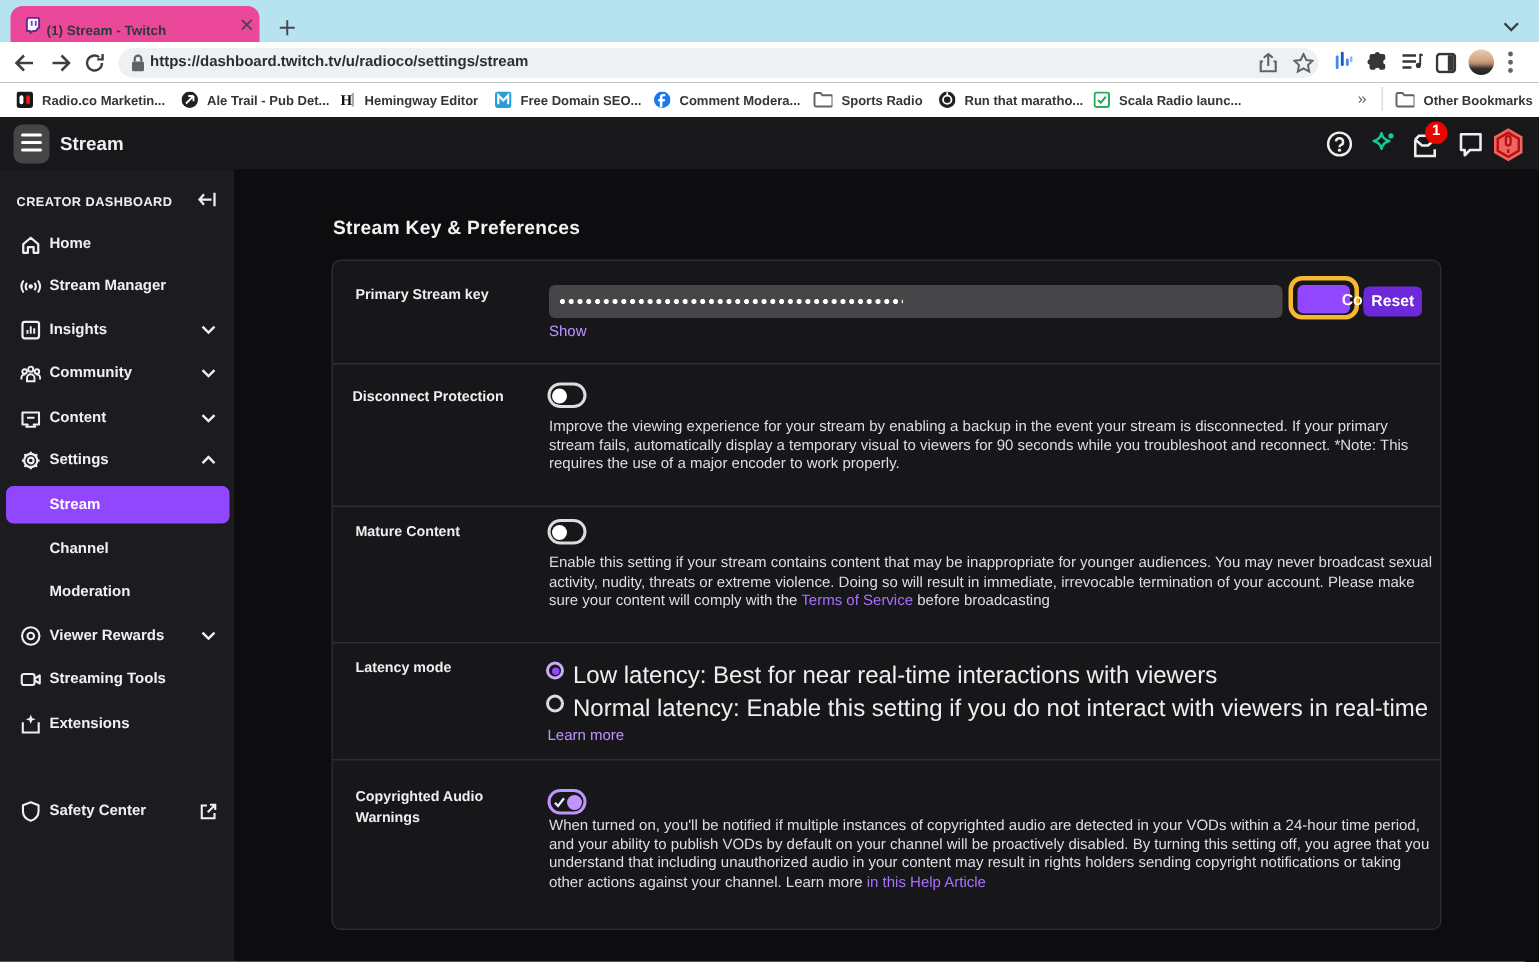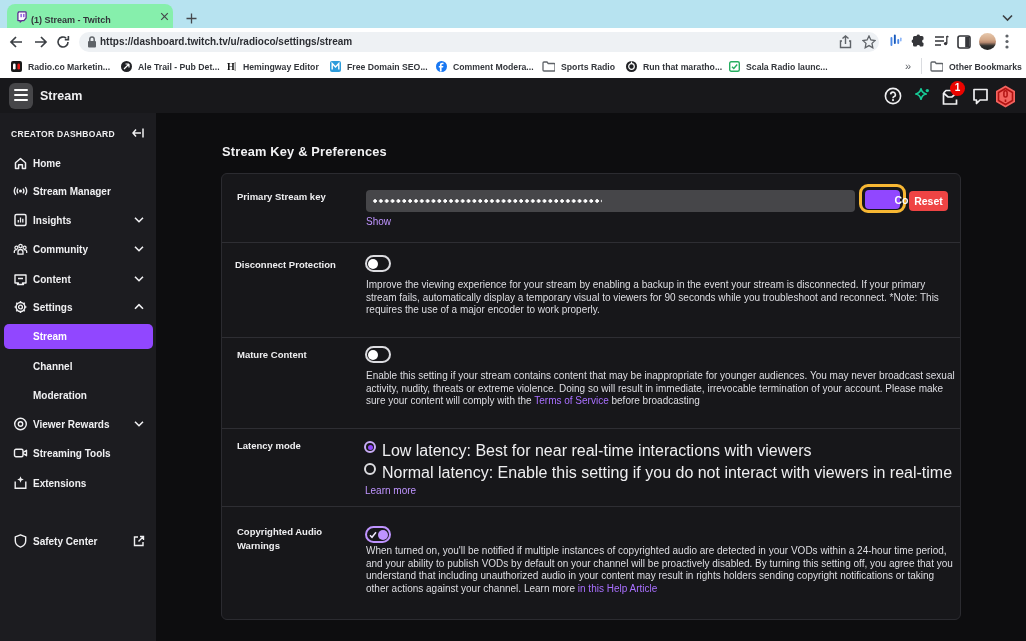--- a/index.html
+++ b/index.html
@@ -1,20 +1,20 @@
 <!DOCTYPE html>
 <html><head>
 <meta charset="utf-8">
 <style>
   * { margin:0; padding:0; box-sizing:border-box; }
   html,body { width:1026px; height:641px; overflow:hidden; }
   #app { position:relative; width:1026px; height:641px; font-family:"Liberation Sans", sans-serif; background:#0d0d0f; }
   
   #tabstrip { position:absolute; left:0; top:0; width:1026px; height:28px; background:#b7e3f0; }
-  #tab { position:absolute; left:7px; top:4px; width:166px; height:24px; background:#86efac; border-radius:8px 8px 0 0; }
+  #tab { position:absolute; left:7px; top:4px; width:166px; height:24px; background:#ec4899; border-radius:8px 8px 0 0; }
   #tabtitle { position:absolute; left:24px; top:11px; font-size:9px; font-weight:bold; color:#33363b; white-space:nowrap; }
   
   #addrrow { position:absolute; left:0; top:28px; width:1026px; height:27px; background:#fff; }
   #addrpill { position:absolute; left:79px; top:3.5px; width:800px; height:20px; background:#eef1f4; border-radius:10px; }
   #urltext { position:absolute; left:21px; top:4.5px; font-size:10px; font-weight:bold; color:#2c2e33; letter-spacing:0px; white-space:nowrap; }
   
   #bmrow { position:absolute; left:0; top:55px; width:1026px; height:23px; background:#fff; }
   .bm { position:absolute; top:4px; height:15px; display:flex; align-items:center; font-size:8.7px; font-weight:bold; color:#33363b; white-space:nowrap;text-align:center; }
   .bm .bmicon { margin-right:6px; }
   
@@ -308,21 +308,21 @@
   <div id="main">
     <span id="pagetitle">Stream Key &amp; Preferences</span>
     <div id="box">
 
       <div class="rowlabel" style="top:16px;left:15px;">Primary Stream key</div>
       <div style="position:absolute;left:144px;top:15.5px;width:489px;height:22px;background:#464649;border-radius:4px;">
         <div style="position:absolute;left:6px;top:0;width:230px;height:22px;background-image:radial-gradient(circle at 3px 11px, #fff 1.5px, rgba(255,255,255,0) 1.9px);background-size:5.85px 22px;"></div>
       </div>
       <div style="position:absolute;left:636.5px;top:10px;width:47px;height:29px;border:3px solid #f7b733;border-radius:9px;"></div>
       <div style="position:absolute;left:642.5px;top:15.5px;width:35px;height:19.5px;background:#9147ff;border-radius:4px;text-align:center;"><span style="font-size:10.5px;font-weight:bold;color:#fff;line-height:19.5px;margin-left:30px;">Copy</span></div>
-      <div style="position:absolute;left:687px;top:17px;width:39px;height:19.5px;background:#ef4444;border-radius:4px;text-align:center;"><span style="font-size:10.5px;font-weight:bold;color:#fff;line-height:19.5px;">Reset</span></div>
+      <div style="position:absolute;left:687px;top:17px;width:39px;height:19.5px;background:#6d28d9;border-radius:4px;text-align:center;"><span style="font-size:10.5px;font-weight:bold;color:#fff;line-height:19.5px;">Reset</span></div>
       <div style="position:absolute;left:144px;top:42px;font-size:10px;color:#bf94ff;">Show</div>
       <div class="divider" style="top:68px;"></div>
 
       <div class="rowlabel" style="top:84px;left:13px;">Disconnect Protection</div>
       <div class="toggle-off" style="top:81px;">
           <div class="knob"></div>
         </div>
       <div class="desc" style="top:105px;">Improve the viewing experience for your stream by enabling a backup in the event your stream is disconnected. If your primary<br>stream fails, automatically display a temporary visual to viewers for 90 seconds while you troubleshoot and reconnect. *Note: This<br>requires the use of a major encoder to work properly.</div>
       <div class="divider" style="top:163px;"></div>
 

